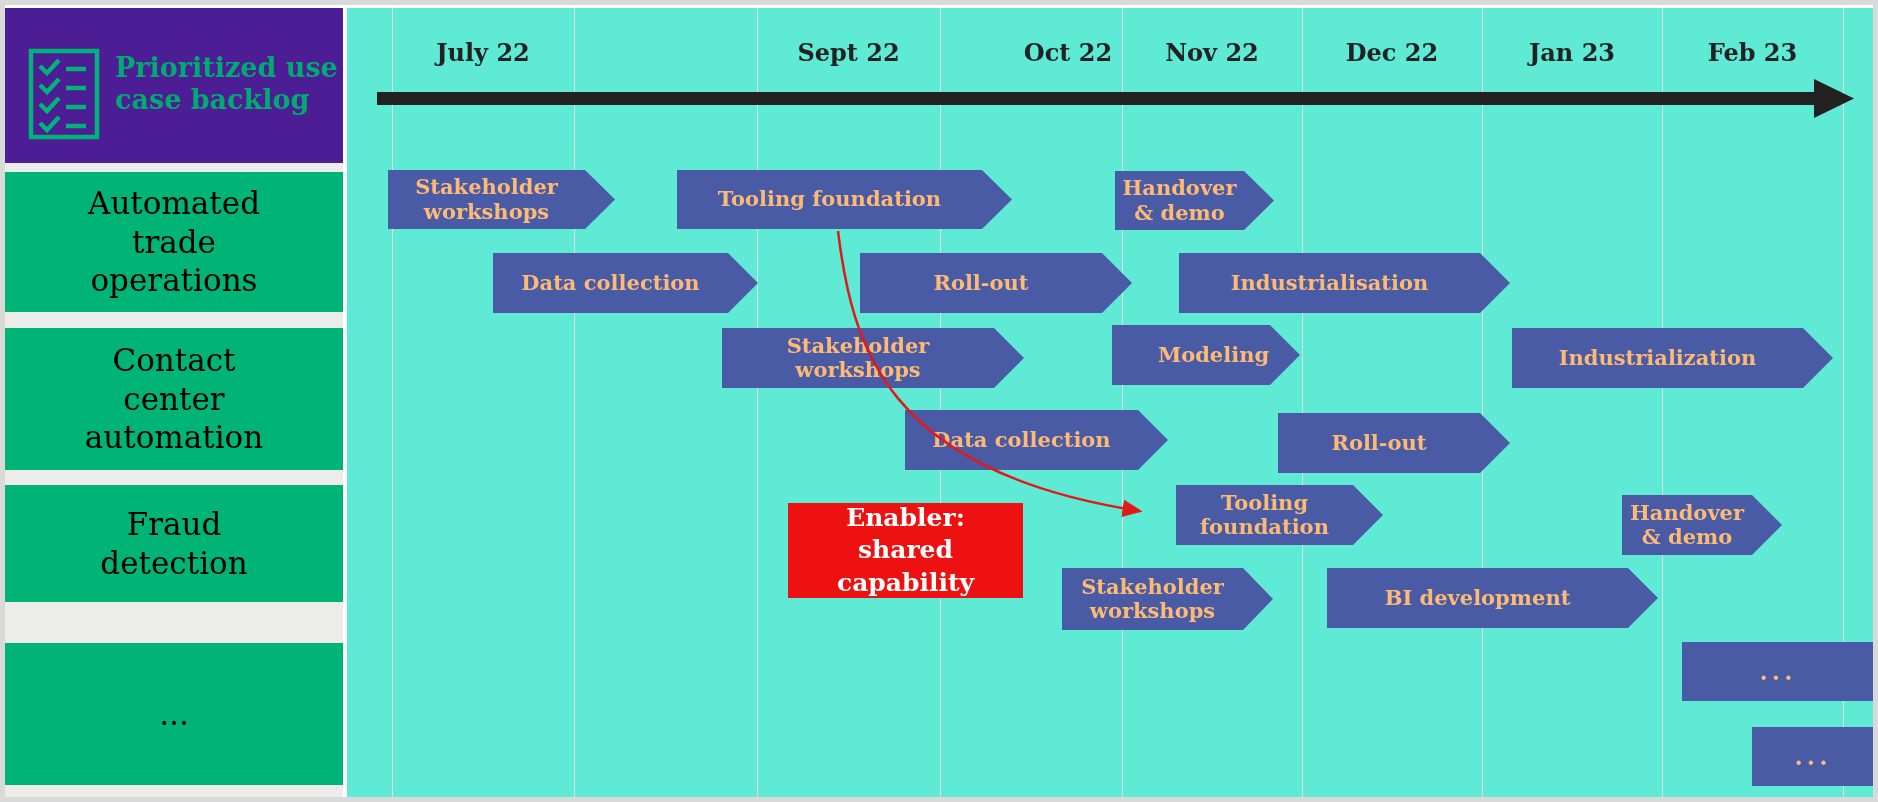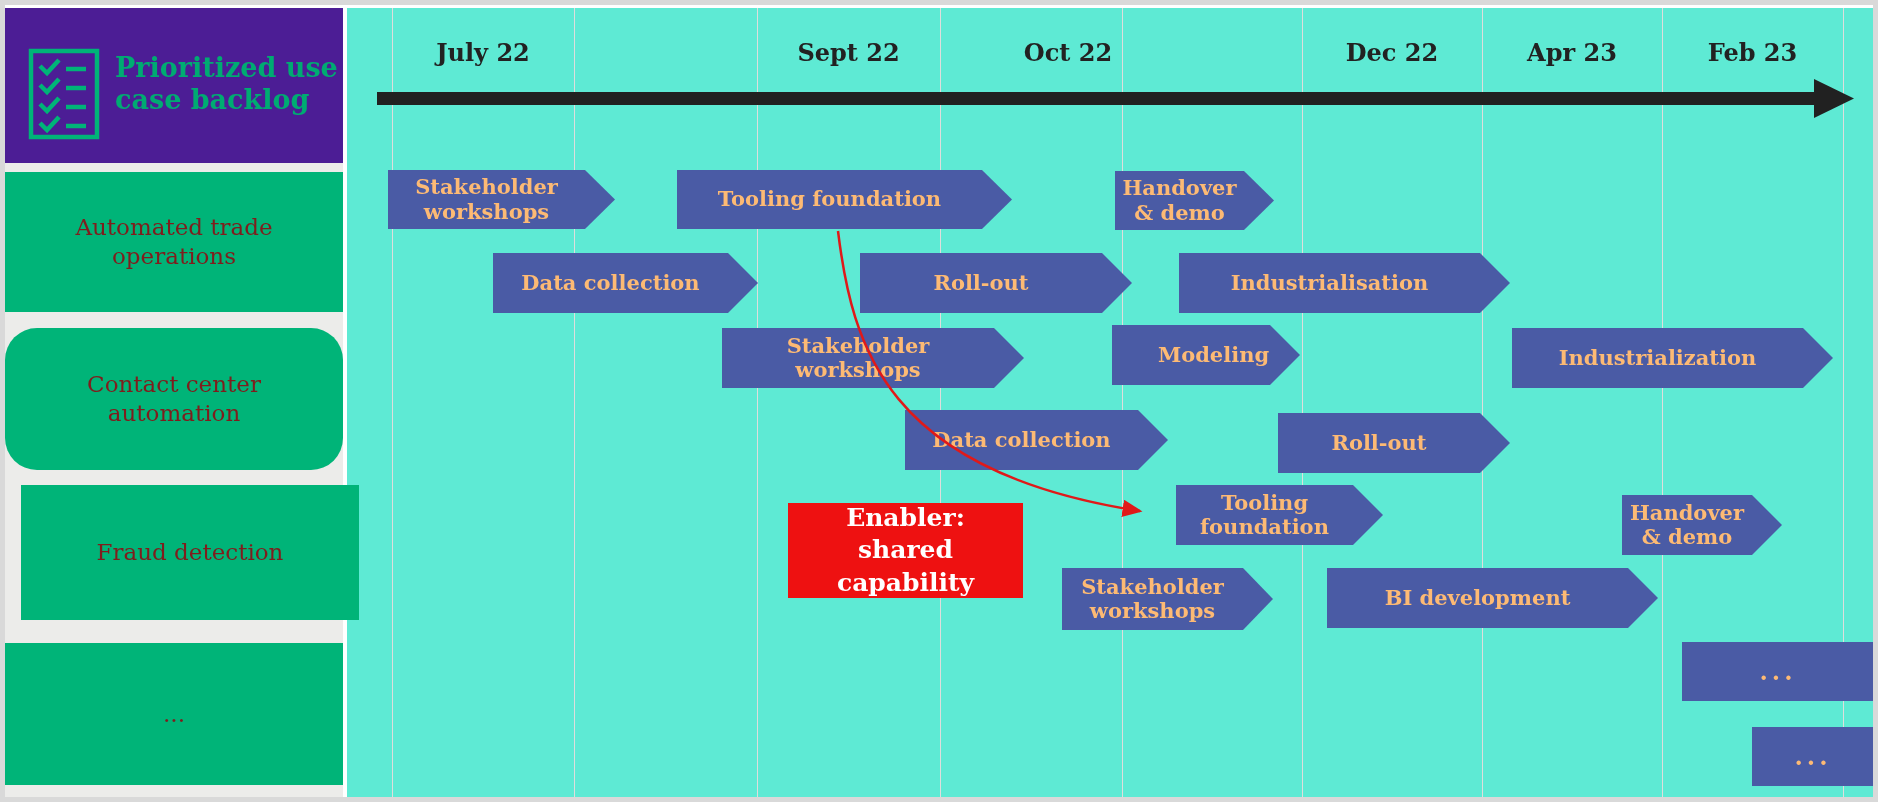--- a/index.html
+++ b/index.html
@@ -6,23 +6,23 @@
   #app{position:relative;width:1878px;height:802px;background:#ffffff;overflow:hidden;
        font-family:"DejaVu Serif","Liberation Serif",serif;}
   .frame{position:absolute;inset:0;border:5px solid #d9d9d9;box-sizing:border-box;pointer-events:none;z-index:50;}
 
   
   .side-bg{position:absolute;left:5px;top:163px;width:338px;height:634px;background:#ececea;}
   .side-header{position:absolute;left:5px;top:8px;width:338px;height:155px;background:#4c1d95;}
   .backlog-icon{position:absolute;left:23px;top:40px;}
   .side-title{position:absolute;left:110px;top:44px;width:228px;
               font-size:27px;font-weight:bold;line-height:1.2;color:var(--green-text);}
-  .lane{position:absolute;left:5px;width:338px;background:var(--green);color:#7f1d1d;
+  .lane{position:absolute;left:5px;width:338px;background:var(--green);color:#000000;
         display:flex;align-items:center;justify-content:center;text-align:center;
-        font-size:23px;line-height:1.25;padding:0 54px;box-sizing:border-box;}
+        font-size:31px;line-height:1.25;padding:0 54px;box-sizing:border-box;}
 
   
   .plot{position:absolute;left:347px;top:8px;width:1526px;height:789px;background:#5eead4;}
   .gridline{position:absolute;top:0;width:1px;height:789px;background:#dededc;}
   .month{position:absolute;top:0;height:88px;display:flex;align-items:center;justify-content:center;
          font-size:24px;font-weight:bold;color:#222222;}
 
   
   .bar{position:absolute;background:var(--blue);color:#fdba74;display:flex;align-items:center;
        justify-content:center;text-align:center;font-size:21px;font-weight:bold;line-height:1.15;
@@ -68,28 +68,29 @@
       <div class="gridline" style="left: 410px;"></div>
       <div class="gridline" style="left: 593px;"></div>
       <div class="gridline" style="left: 775px;"></div>
       <div class="gridline" style="left: 955px;"></div>
       <div class="gridline" style="left: 1135px;"></div>
       <div class="gridline" style="left: 1315px;"></div>
       <div class="gridline" style="left: 1496px;"></div>
       <div class="month" style="left: 45px; width: 182px;">July 22</div>
       <div class="month" style="left: 410px; width: 183px;">Sept 22</div>
       <div class="month" style="left: 593px; width: 182px; margin-left: 37px;">Oct 22</div>
+      <div class="month" style="left: 775px; width: 180px;">Nov 22</div>
       <div class="month" style="left: 955px; width: 180px;">Dec 22</div>
-      <div class="month" style="left: 1135px; width: 180px;">Apr 23</div>
+      <div class="month" style="left: 1135px; width: 180px;">Jan 23</div>
       <div class="month" style="left: 1315px; width: 181px;">Feb 23</div>
     </div>
   <div id="lanes">
       <div class="lane" style="top: 172px; height: 140px;">Automated trade operations</div>
-      <div class="lane" style="top: 328px; height: 142px; border-radius: 32px;">Contact center automation</div>
-      <div class="lane" style="top: 485px; height: 135px; margin-left: 16px;">Fraud detection</div>
+      <div class="lane" style="top: 328px; height: 142px;">Contact center automation</div>
+      <div class="lane" style="top: 485px; height: 117px;">Fraud detection</div>
       <div class="lane" style="top: 643px; height: 142px;">...</div>
     </div>
   <div id="bars">
       <div class="bar tip" style="left: 388px; top: 170px; width: 227px; height: 59px;">Stakeholder workshops</div>
       <div class="bar tip" style="left: 677px; top: 170px; width: 335px; height: 59px;">Tooling foundation</div>
       <div class="bar tip" style="left: 1115px; top: 171px; width: 159px; height: 59px;">Handover &amp; demo</div>
       <div class="bar tip" style="left: 493px; top: 253px; width: 265px; height: 60px;">Data collection</div>
       <div class="bar tip" style="left: 860px; top: 253px; width: 272px; height: 60px;">Roll-out</div>
       <div class="bar tip" style="left: 1179px; top: 253px; width: 331px; height: 60px;">Industrialisation</div>
       <div class="bar tip" style="left: 722px; top: 328px; width: 302px; height: 60px;">Stakeholder workshops</div>

